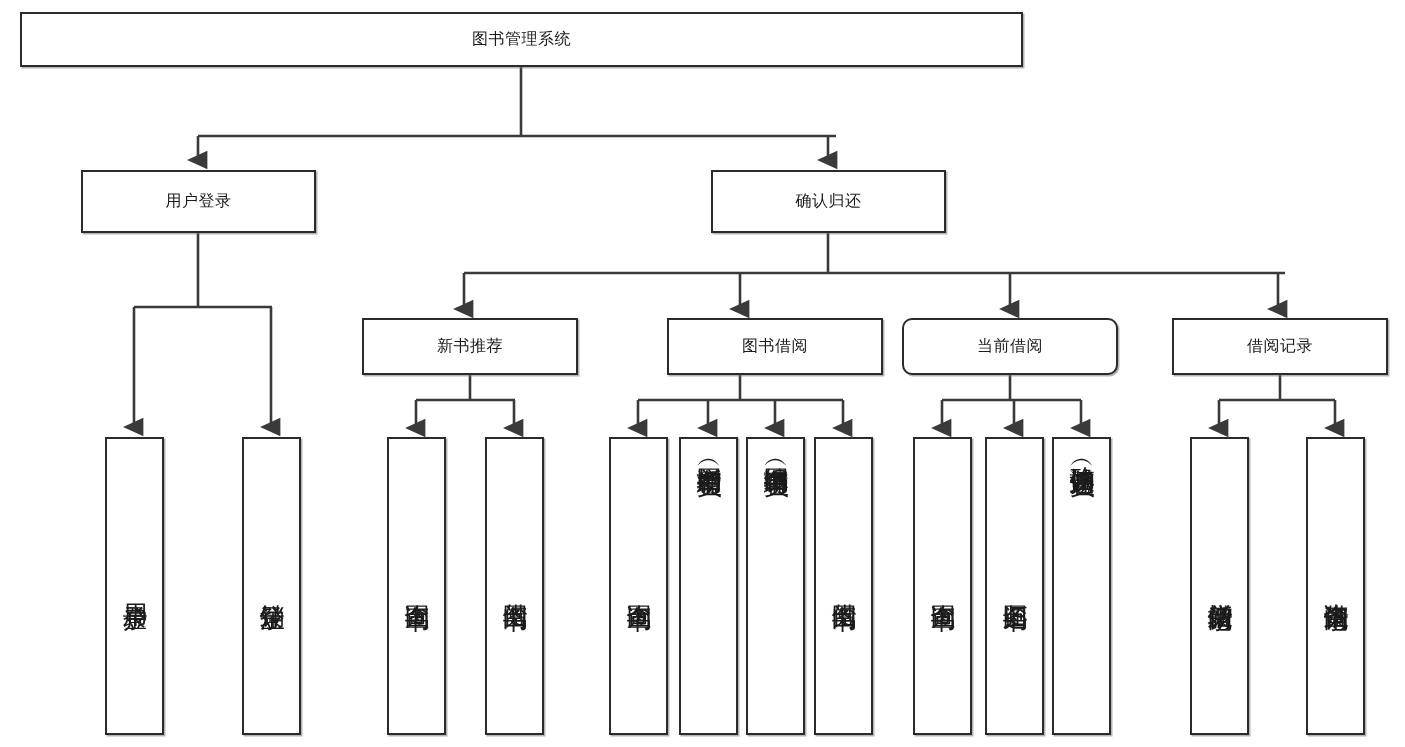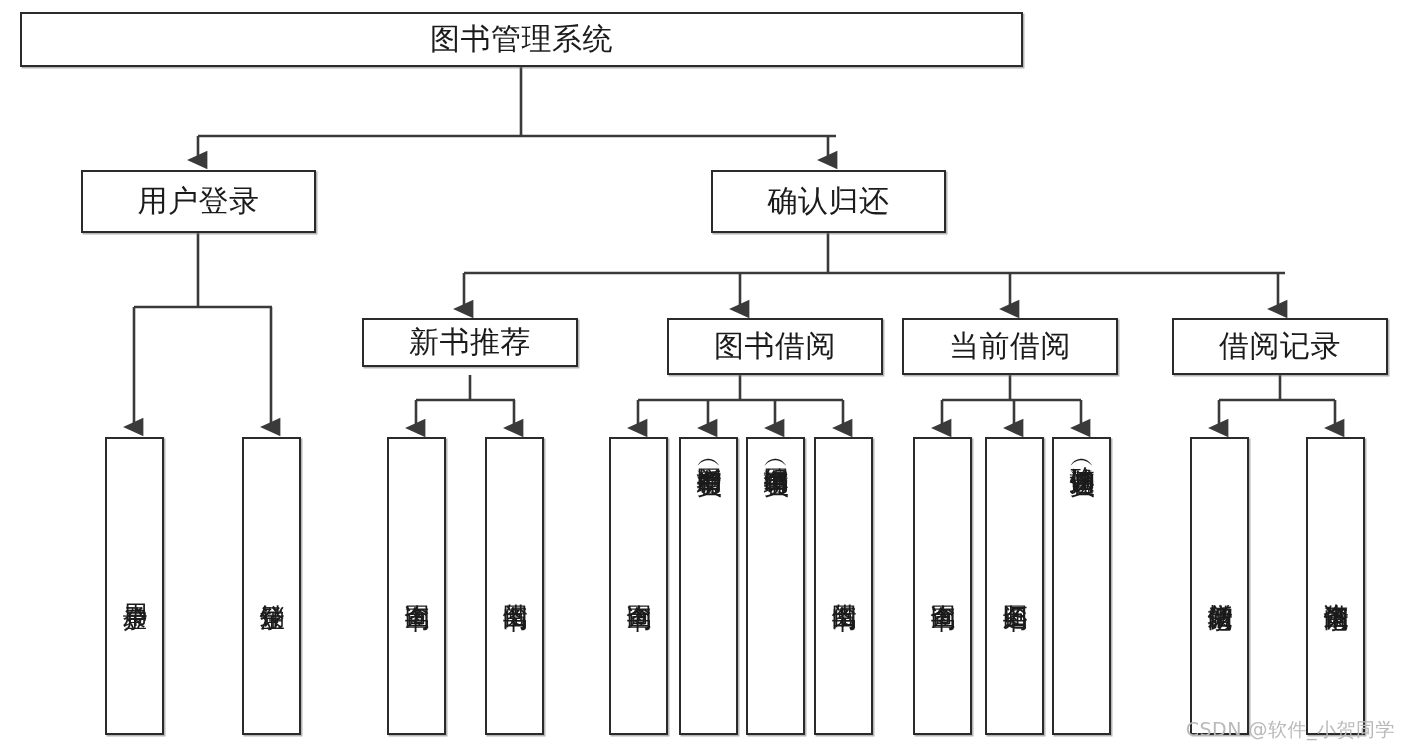--- a/index.html
+++ b/index.html
@@ -28,21 +28,21 @@
     box-sizing: border-box;
     background: #ffffff;
     border: 2px solid #2b2b2b;
     box-shadow: 1.5px 1.5px 0 0 rgba(120,120,120,0.55);
     display: flex;
     align-items: center;
     justify-content: center;
     color: #1b1b1b;
   }
   .node.horiz {
-    font-size: 30px;
+    font-size: 16px;
     letter-spacing: 0.5px;
   }
   .node.vert {
     align-items: flex-start;
     justify-content: center;
     padding-top: 8px;
   }
   .node.vert .vlabel {
     writing-mode: vertical-rl;
     text-orientation: upright;
@@ -125,27 +125,27 @@
     <span>图书管理系统</span>
   </div>
 
   <div class="node horiz" style="left:81px;top:170px;width:235px;height:63px;">
     <span>用户登录</span>
   </div>
   <div class="node horiz" style="left:711px;top:170px;width:235px;height:63px;">
     <span>确认归还</span>
   </div>
 
-  <div class="node horiz" style="left:362px;top:318px;width:216px;height:49px;">
+  <div class="node horiz" style="left:362px;top:318px;width:216px;height:57px;">
     <span>新书推荐</span>
   </div>
   <div class="node horiz" style="left:632px;top:318px;width:216px;height:57px;margin-left:35px;">
     <span>图书借阅</span>
   </div>
-  <div class="node horiz" style="left:902px;top:318px;width:216px;height:57px;">
+  <div class="node horiz" style="left:902px;top:318px;width:216px;height:57px;border-radius:10px;">
     <span>当前借阅</span>
   </div>
   <div class="node horiz" style="left:1172px;top:318px;width:216px;height:57px;">
     <span>借阅记录</span>
   </div>
 
   <div class="node vert centered" style="left:105px;top:437px;width:59px;height:298px;">
     <span class="vlabel">用户登录</span>
   </div>
   <div class="node vert centered" style="left:242px;top:437px;width:59px;height:298px;">
@@ -182,15 +182,14 @@
     <span class="vlabel">确认归还（管理员）</span>
   </div>
 
   <div class="node vert centered" style="left:1190px;top:437px;width:59px;height:298px;">
     <span class="vlabel">新增借阅记录</span>
   </div>
   <div class="node vert centered" style="left:1306px;top:437px;width:59px;height:298px;">
     <span class="vlabel">查询借阅记录</span>
   </div>
 
-  <div class="watermark">CSDN @软件_小贺同学</div>
 
 </div>
 
 </body></html>

